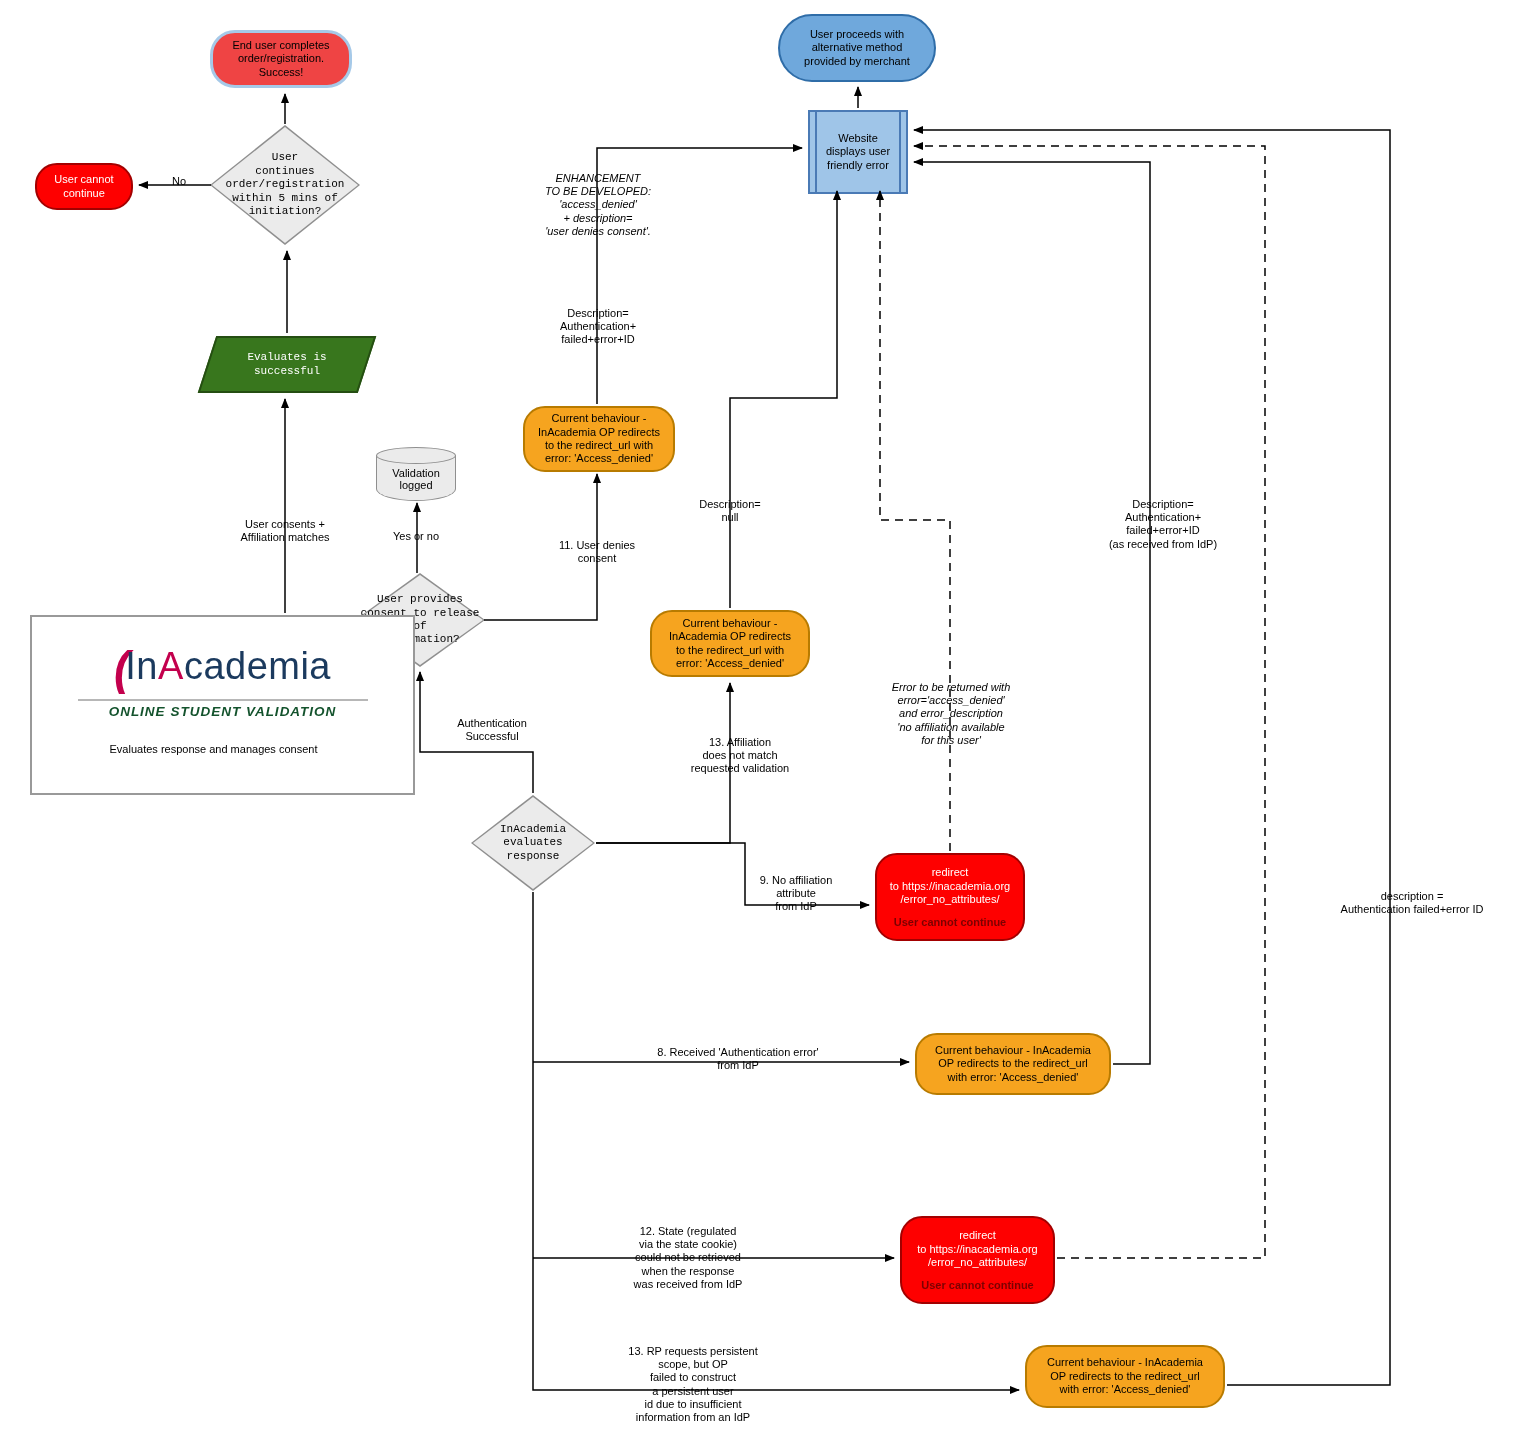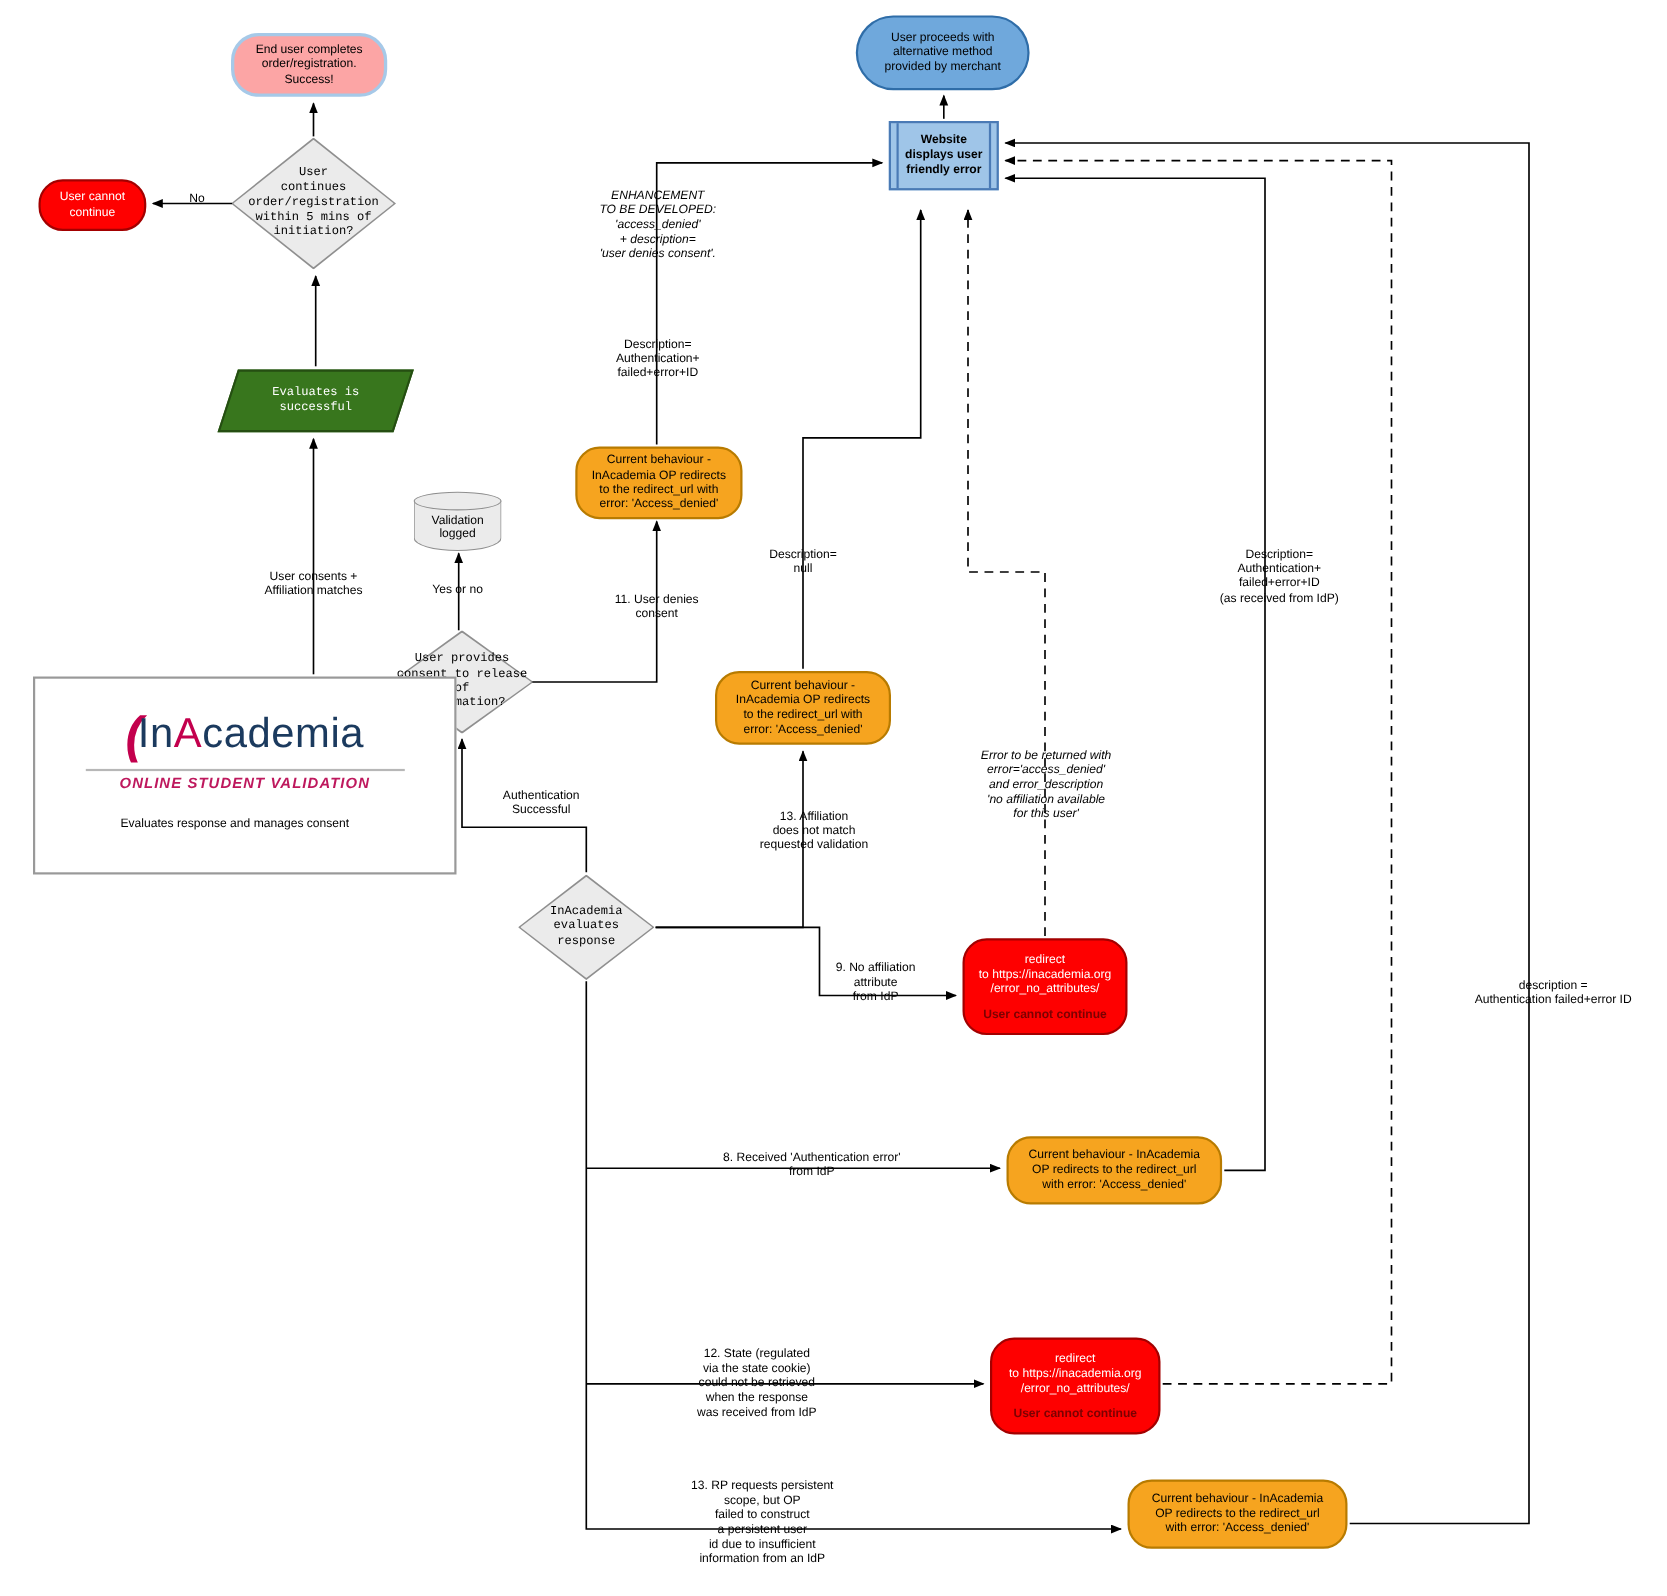--- a/index.html
+++ b/index.html
@@ -2,21 +2,21 @@
 <html><head>
 <meta charset="utf-8">
 <style>
   * { margin:0; padding:0; box-sizing:border-box; }
   body { font-family:"Liberation Sans", sans-serif; background:#ffffff; }
   #canvas { position:relative; width:1515px; height:1451px; background:#ffffff; overflow:hidden; font-size:11px; color:#000; }
   .node-label { white-space:pre-line; text-align:center; line-height:1.22; }
   .lbl { position:absolute; white-space:pre-line; text-align:center; line-height:1.2; z-index:5; }
   .it { font-style:italic;margin-top:12px; }
   .stadium { position:absolute; display:flex; align-items:center; justify-content:center; z-index:2; padding:3px; }
-  .green { background:#fca5a5; border:3px solid #a6c9e8; border-radius:25px; }
+  .green { background:#ef4444; border:3px solid #a6c9e8; border-radius:25px; }
   .redbox { background:#fe0000; border:2px solid #a30000; border-radius:22px; color:#ffffff; }
   .redbox-col { flex-direction:column; }
   .red-strong { font-weight:bold; color:#7c0000; margin-top:9px; white-space:pre-line; text-align:center; }
   .orange { background:#f6a41f; border:2px solid #b87b00; border-radius:22px; }
   .blue-ell { background:#6fa8dc; border:2px solid #2f6da8; border-radius:34px; }
   .website { position:absolute; background:#9fc5e8; border:2px solid #4a7ab5; z-index:2; display:flex; align-items:center; justify-content:center; }
   .inner-line { position:absolute; top:0; bottom:0; width:2px; background:#4a7ab5; }
   .diamond-outer { position:absolute; z-index:1; }
   .d-bg { position:absolute; inset:0; background:#8f8f8f; clip-path:polygon(50% 0,100% 50%,50% 100%,0 50%); }
   .d-fill { position:absolute; inset:2px; background:#ebebeb; clip-path:polygon(50% 0,100% 50%,50% 100%,0 50%); }
@@ -26,21 +26,21 @@
   .cyl-wrap { position:absolute; z-index:2; }
   .cyl-top { position:absolute; top:0; left:0; right:0; height:17px; background:#ebebeb; border:1.5px solid #8f8f8f; border-radius:50%; z-index:2; }
   .cyl-body { position:absolute; top:8px; left:0; right:0; bottom:0; background:#ebebeb; border:1.5px solid #8f8f8f; border-top:none; border-radius:0 0 50% 50% / 0 0 12px 12px; }
   .cyl-label { position:absolute; left:0; right:0; top:20px; text-align:center; z-index:3; white-space:pre-line; }
   .ia-box { position:absolute; background:#ffffff; border:2px solid #999999; z-index:3; }
   .ia-logo { text-align:center; margin-top:24px; white-space:nowrap; }
   .ia-swoosh { color:#c3004d; font-size:46px; font-style:italic; font-weight:bold; vertical-align:-5px; margin-right:-4px; }
   .ia-name { font-size:38px; color:#1b3a5e; letter-spacing:0.5px; }
   .ia-a { color:#c3004d; }
   .ia-rule { width:290px; height:2px; background:#b7b7b7; margin:4px auto 3px auto; }
-  .ia-tagline { text-align:center; color:#be185d; font-weight:bold; font-style:italic; font-size:13.5px; letter-spacing:1px; }
+  .ia-tagline { text-align:center; color:#14532d; font-weight:bold; font-style:italic; font-size:13.5px; letter-spacing:1px; }
   .ia-caption { position:absolute; left:0; right:18px; bottom:38px; text-align:center; }
   #edges { position:absolute; left:0; top:0; z-index:4; pointer-events:none; }
 </style>
 </head>
 <body>
 
 <div id="canvas">
 
   <div class="stadium green" style="left:210px;top:30px;width:142px;height:58px;">
     <div class="node-label">End user completes
@@ -86,21 +86,21 @@
 to  the redirect_url with
 error: 'Access_denied'</div>
   </div>
 
   <div class="stadium blue-ell" style="left:778px;top:14px;width:158px;height:68px;">
     <div class="node-label">User proceeds with
 alternative method
 provided by merchant</div>
   </div>
 
-  <div class="website" style="left:808px;top:110px;width:100px;height:63px;font-weight:bold;">
+  <div class="website" style="left:808px;top:110px;width:100px;height:84px;">
     <div class="inner-line" style="left:5px;"></div>
     <div class="inner-line" style="right:5px;"></div>
     <div class="node-label">Website
 displays user
 friendly error</div>
   </div>
 
   <div class="diamond-outer" style="left:355px;top:573px;width:130px;height:94px;">
     <div class="d-bg"></div>
     <div class="d-fill"></div>

